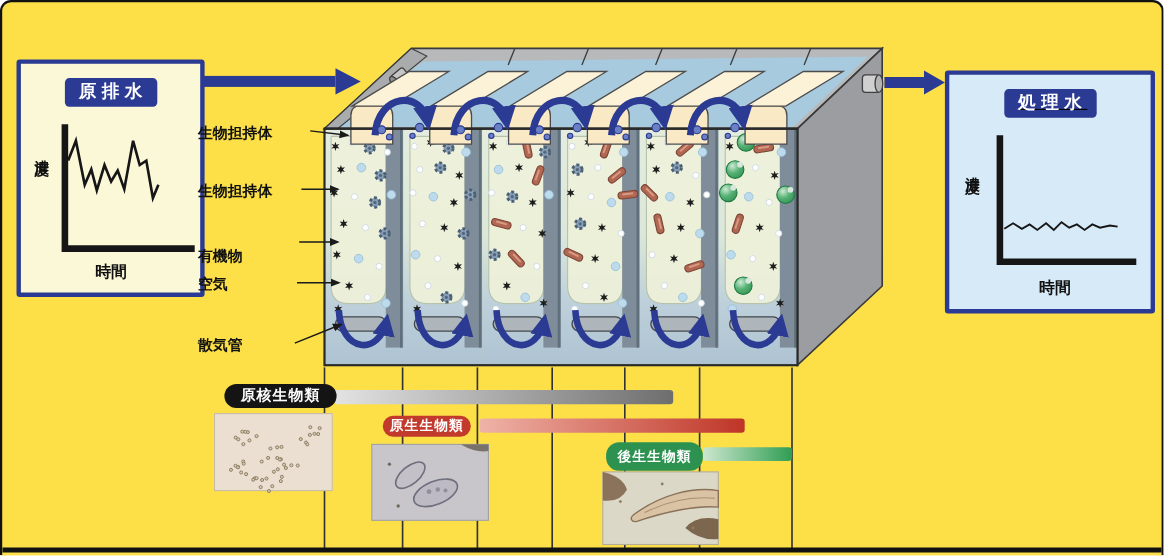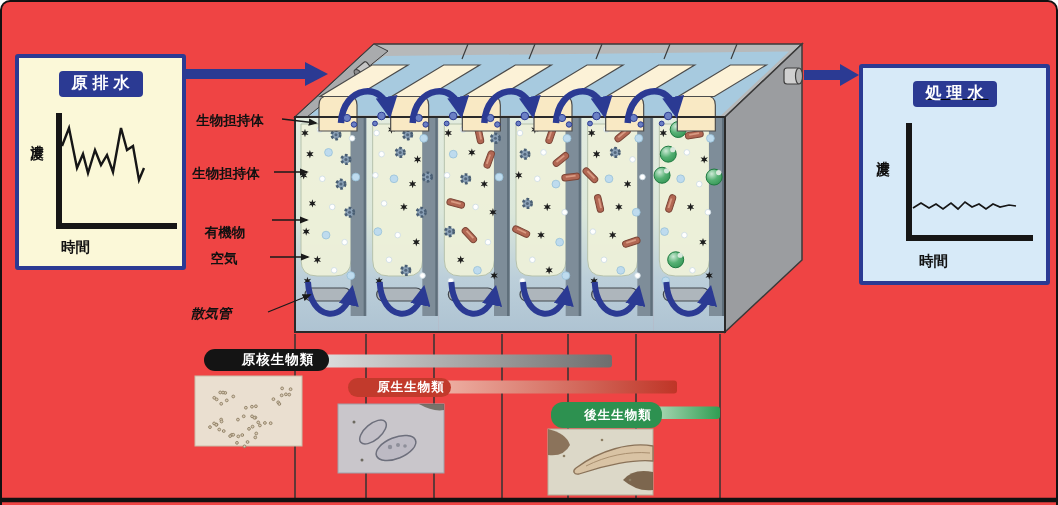--- a/index.html
+++ b/index.html
@@ -1,31 +1,31 @@
 <!DOCTYPE html>
 <html><head>
 <meta charset="utf-8">
 <style>
   html,body{margin:0;padding:0;background:#fff;}
-  .stage{position:relative;width:1058px;height:505px;background:#ef4444;overflow:hidden;
+  .stage{position:relative;width:1058px;height:505px;background:#fde047;overflow:hidden;
          font-family:"DejaVu Sans","Liberation Sans",sans-serif;
          border:2px solid #111;border-bottom:none;border-radius:10px 10px 0 0;box-sizing:border-box;}
   .stage svg{position:absolute;left:0;top:0;}
   .panelbox{position:absolute;border:4px solid #2b3a93;border-radius:3px;box-sizing:border-box;}
   .box-influent{left:13px;top:52px;width:171px;height:216px;background:#fbf8d8;}
   .box-effluent{left:857px;top:62px;width:191px;height:221px;background:#d7eaf8;text-decoration:underline;}
   .title-pill{position:relative;margin:13px auto 0;width:fit-content;background:#2b3a93;color:#fff;
               font-weight:bold;font-size:16px;letter-spacing:5px;padding:2px 8px 3px 13px;border-radius:4px;}
   .vlabel{position:absolute;writing-mode:vertical-rl;text-orientation:upright;font-weight:bold;
           font-size:13.5px;color:#111;letter-spacing:2px;line-height:1;}
-  .xlabel{position:absolute;font-weight:bold;font-size:14.5px;color:#111;}
+  .xlabel{position:absolute;font-weight:bold;font-size:14.5px;color:#111;text-align:center;}
   .minigraph{position:absolute;}
-  .tanklabel{position:absolute;font-weight:bold;font-size:13.5px;color:#111;text-align:center;white-space:nowrap;}
+  .tanklabel{position:absolute;font-weight:bold;font-size:13.5px;color:#111;text-align:left;white-space:nowrap;}
   .pill{position:absolute;display:flex;align-items:center;justify-content:center;color:#fff;
-        font-weight:bold;letter-spacing:1px;border-radius:12px;white-space:nowrap;padding-left:23px;}
+        font-weight:bold;letter-spacing:1px;border-radius:12px;white-space:nowrap;}
   .pill-prokaryote{left:202px;top:347px;width:102px;height:22px;background:#141414;font-size:13.5px;}
   .pill-protist{left:346px;top:376px;width:80px;height:19px;background:#c23a2c;font-size:12.5px;font-family:Liberation Mono, monospace;}
   .pill-metazoan{left:549px;top:400px;width:88px;height:26px;background:#2d9150;font-size:12.5px;}
 </style>
 </head>
 <body>
 
 <div class="stage">
 
 <svg width="1058" height="505" viewBox="0 0 1058 505">
@@ -484,19 +484,19 @@
     <path d="M36,7 L36,122 L160,122" fill="none" stroke="#161616" stroke-width="6"></path>
     <polyline points="40,92 48,87 56,92 63,88 70,93 78,87 85,93 92,86 99,91 106,88 113,93 120,88 127,91 136,89 143,90" fill="none" stroke="#161616" stroke-width="1.7"></polyline>
   </svg>
   <div class="xlabel" style="left:56px;top:184px;width:80px;">時間</div>
 </div>
 
 <div class="tanklabel" style="left:178px;top:110px;width:100px;">生物担持体</div>
 <div class="tanklabel" style="left:178px;top:163px;width:92px;">生物担持体</div>
 <div class="tanklabel" style="left:178px;top:222px;width:90px;">有機物</div>
 <div class="tanklabel" style="left:178px;top:248px;width:88px;">空気</div>
-<div class="tanklabel" style="left:166px;top:303px;width:86px;font-style:italic;">散気管</div>
+<div class="tanklabel" style="left:178px;top:303px;width:86px;">散気管</div>
 
 <div class="pill pill-prokaryote">原核生物類</div>
 <div class="pill pill-protist">原生生物類</div>
 <div class="pill pill-metazoan">後生生物類</div>
 
 </div>
 
 </body></html>

